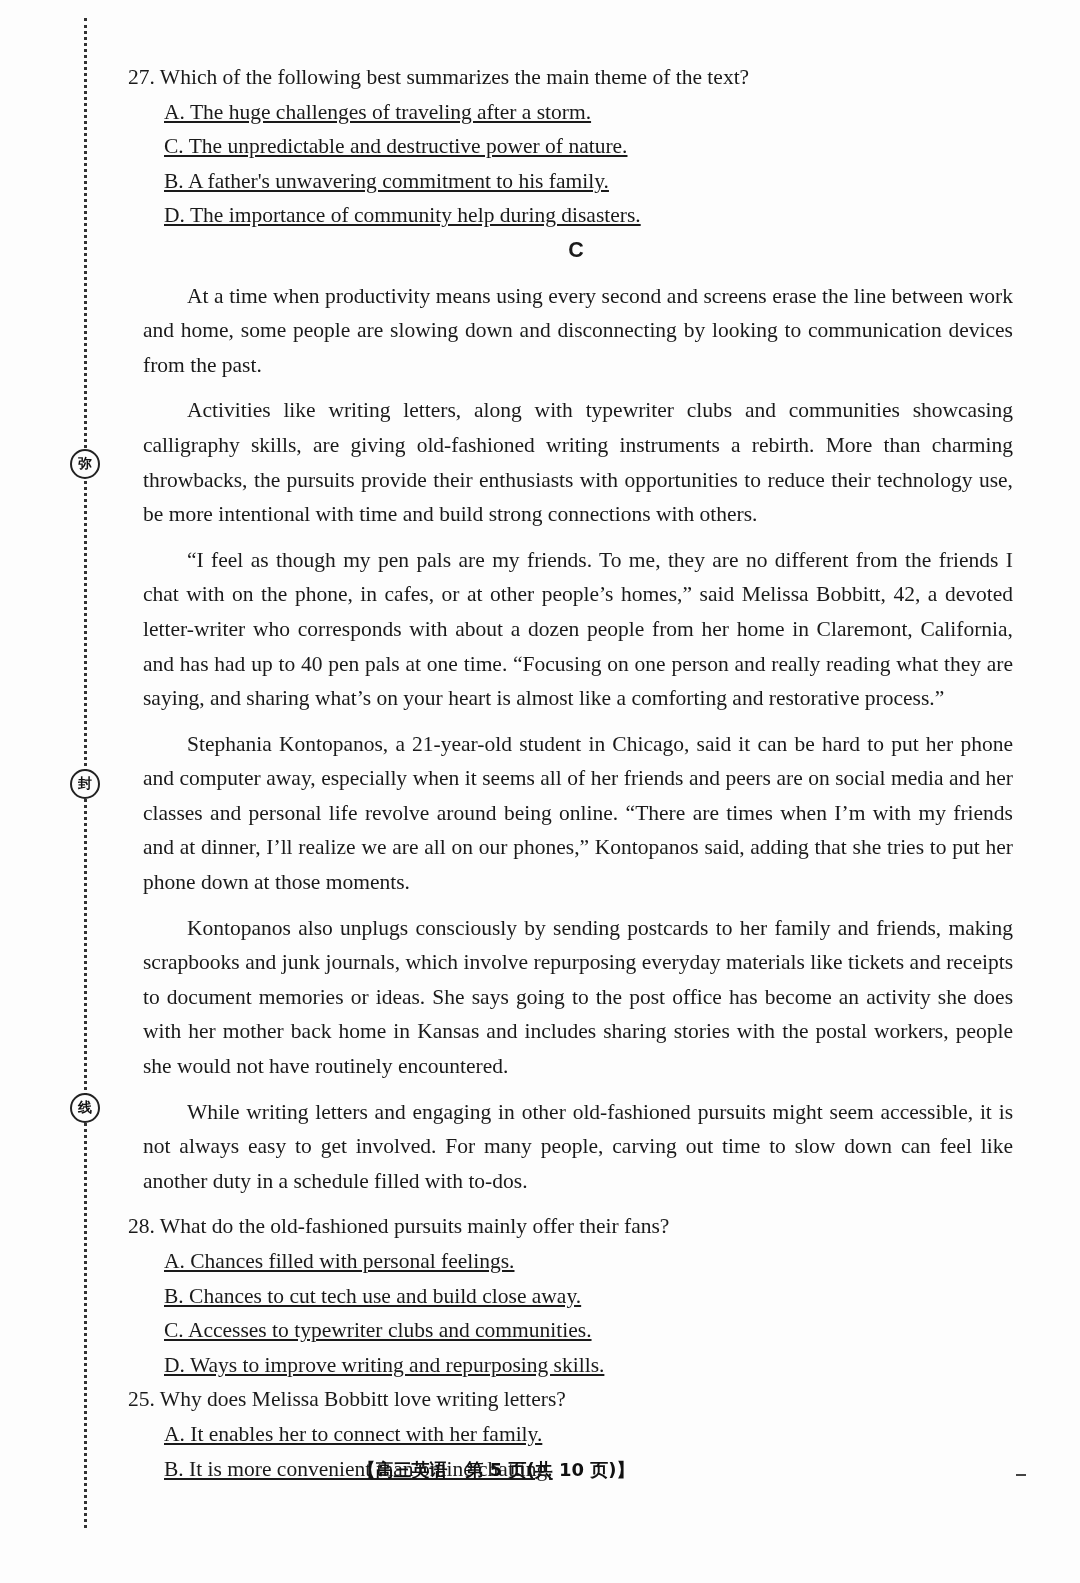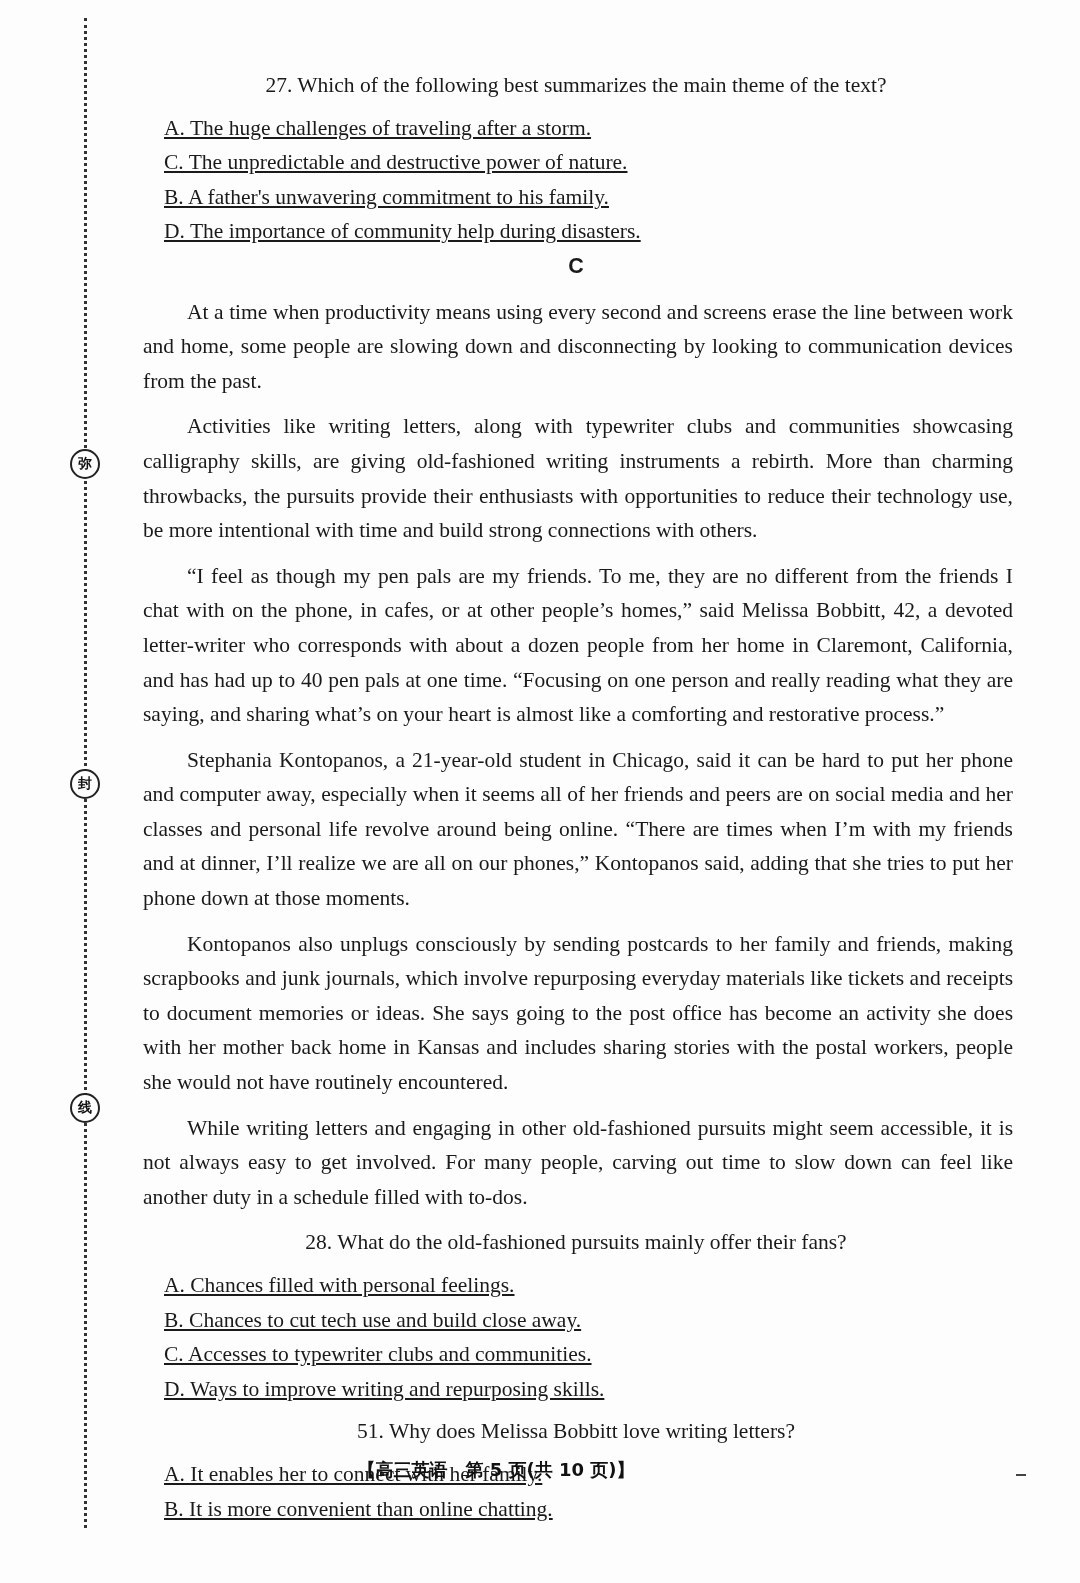--- a/index.html
+++ b/index.html
@@ -24,21 +24,21 @@
     font-family: "DejaVu Sans", sans-serif;
     font-size: 14px; font-weight: bold;
     display: flex; align-items: center; justify-content: center;
     color: #111;
   }
   .content {
     position: absolute; left: 128px; top: 60px; width: 896px;
     font-size: 21.5px;
     line-height: 34.6px;
   }
-  .q { margin: 8px; text-align: center; }
+  .q { margin: 0; }
   .opt { margin: 0; padding-left: 36px; text-decoration: underline; }
   .section-letter {
     text-align: center; font-weight: bold; font-family: "Liberation Sans", sans-serif;
     margin: 0; padding-left: 0;
   }
   .para {
     margin: 11px; text-indent: 44px; text-align: justify;
     padding-left: 4px;
   }
   .footer {
@@ -84,20 +84,20 @@
 
   <div>
     <p class="q">28. What do the old-fashioned pursuits mainly offer their fans?</p>
     <p class="opt">A. Chances filled with personal feelings.</p>
     <p class="opt">B. Chances to cut tech use and build close away.</p>
     <p class="opt">C. Accesses to typewriter clubs and communities.</p>
     <p class="opt">D. Ways to improve writing and repurposing skills.</p>
   </div>
 
   <div>
-    <p class="q">51. Why does Melissa Bobbitt love writing letters?</p>
+    <p class="q">25. Why does Melissa Bobbitt love writing letters?</p>
     <p class="opt">A. It enables her to connect with her family.</p>
     <p class="opt">B. It is more convenient than online chatting.</p>
   </div>
 </div>
 
 <div class="footer">【高三英语　第 5 页(共 10 页)】</div>
 <div class="dash"></div>
 
 </body></html>

